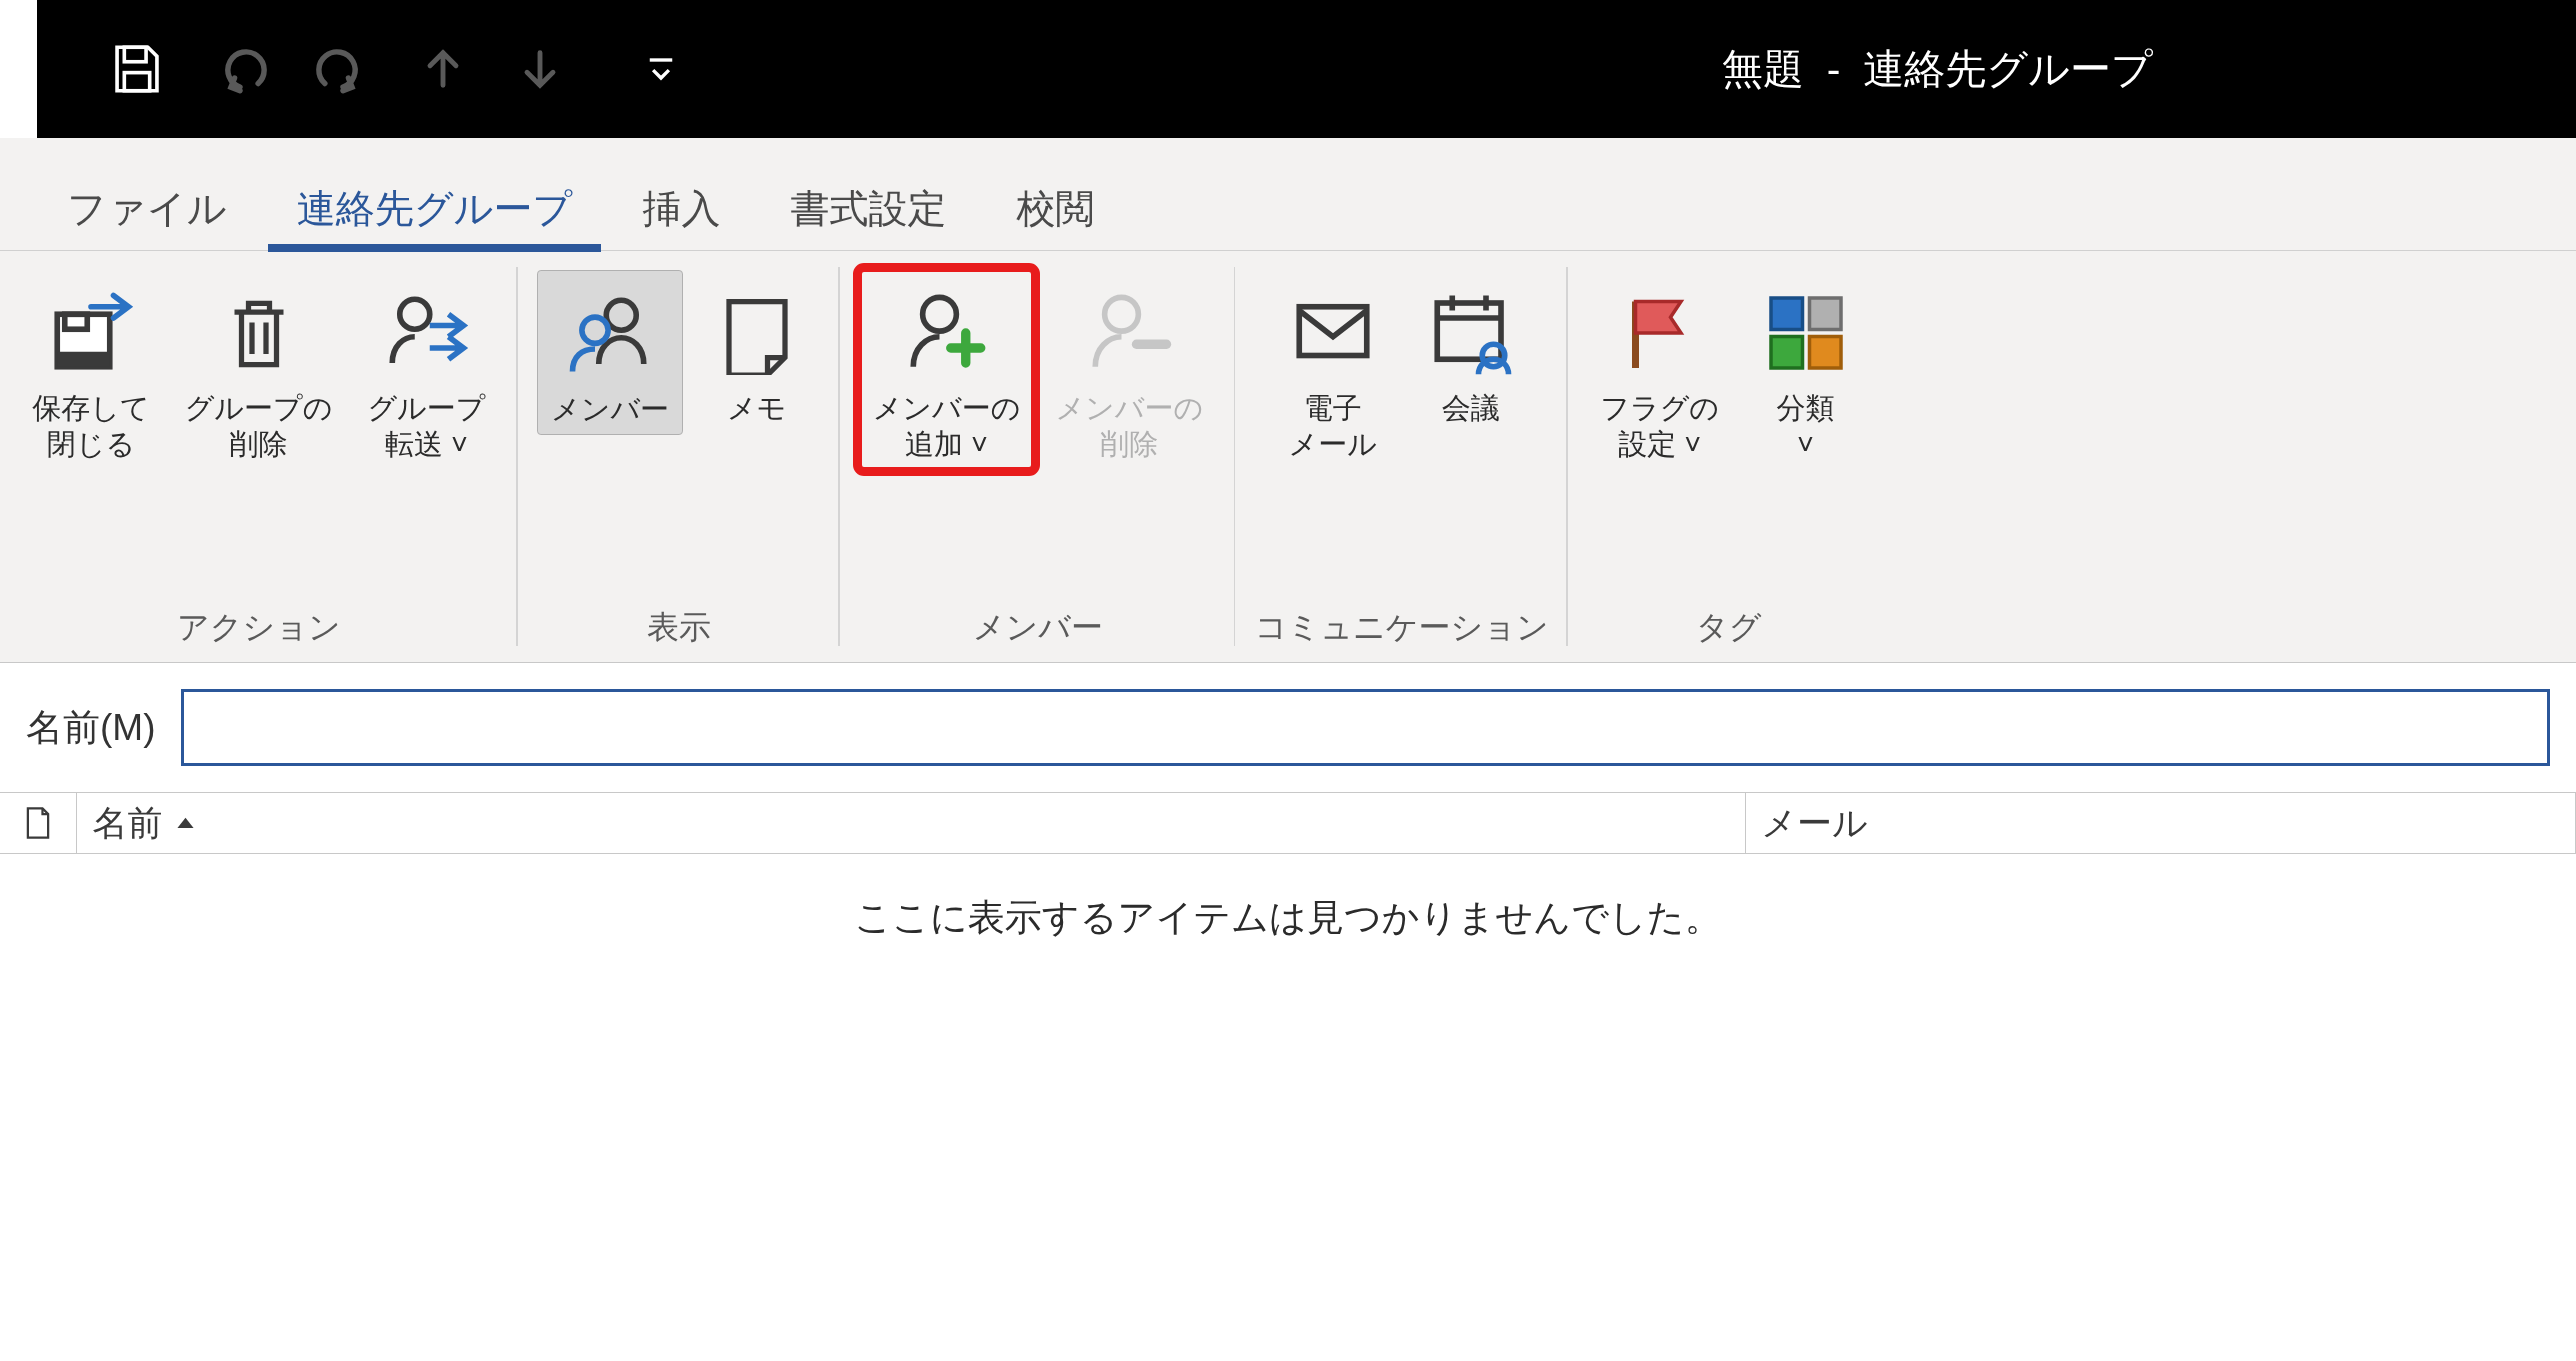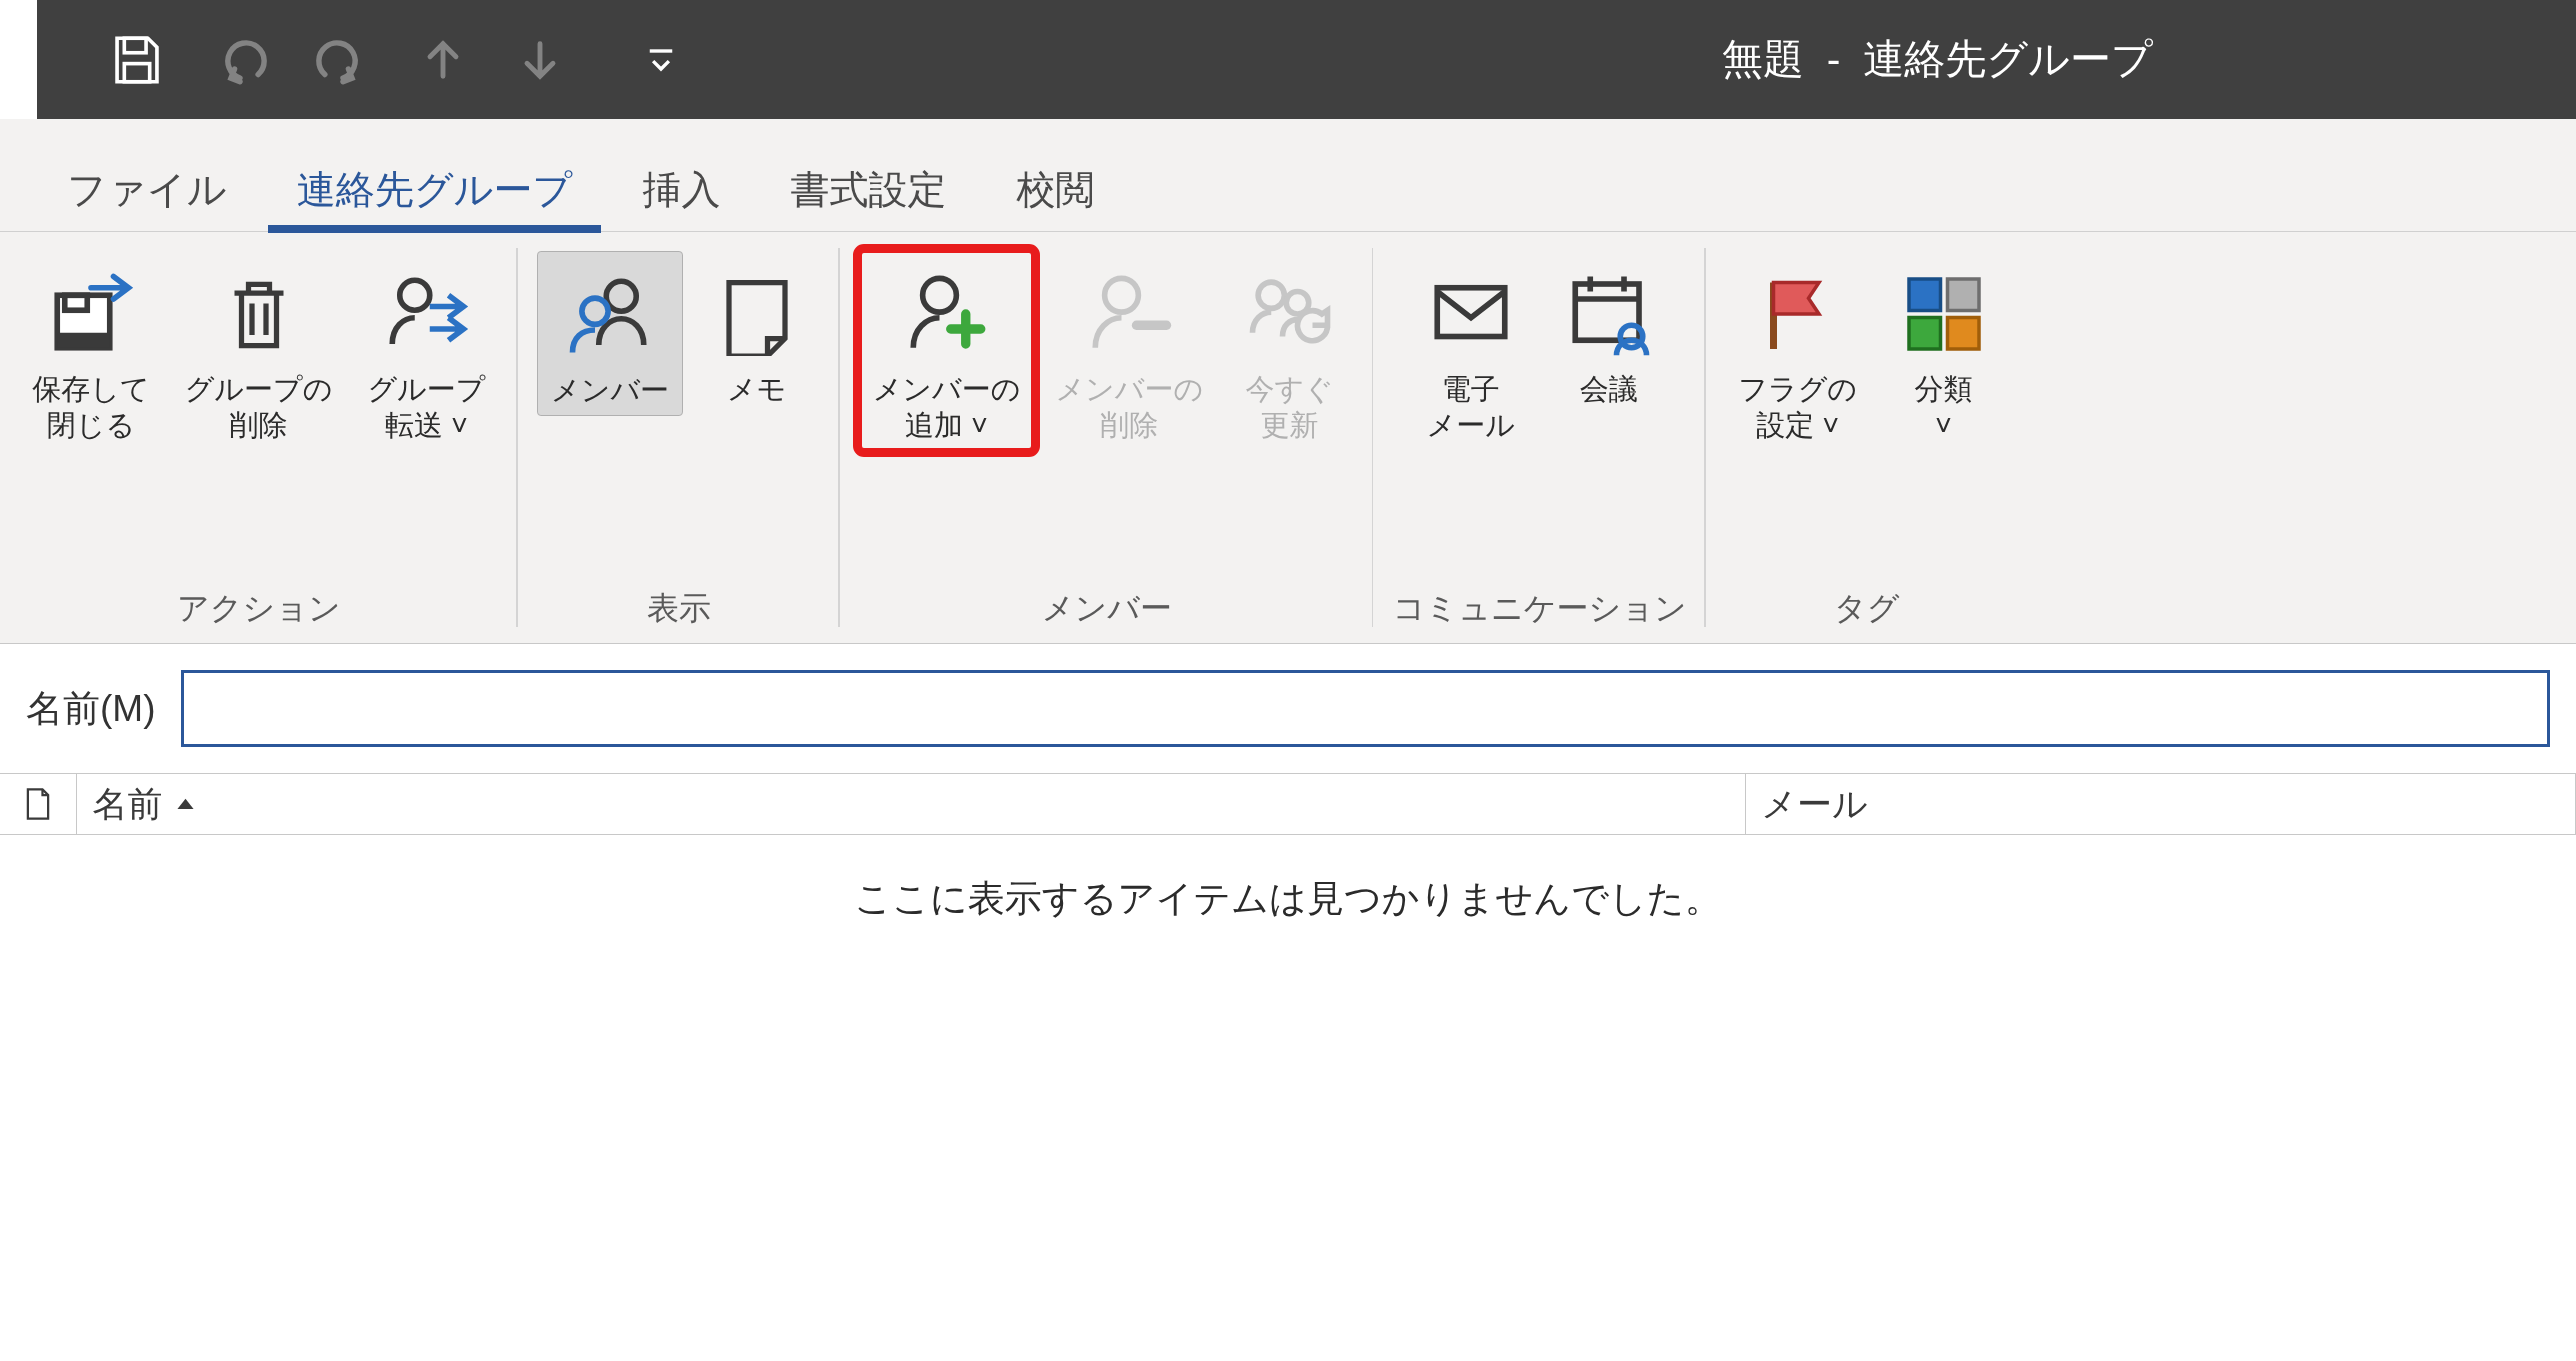--- a/index.html
+++ b/index.html
@@ -13,22 +13,22 @@
   }
   body {
     width: 2576px;
     height: 1361px;
     display: flex;
     flex-direction: column;
   }
 
   
   .titlebar {
-    background: #404040;
-    height: 119px;
+    background: #000000;
+    height: 138px;
     display: flex;
     align-items: center;
     color: #ffffff;
     position: relative;
     margin-left: 37px;
   }
   .qat {
     display: flex;
     align-items: center;
     gap: 45px;
@@ -352,33 +352,20 @@
         <span class="icon-slot">
           <svg width="90" height="90" viewBox="0 0 48 48" fill="none" stroke="#c6c6c6" stroke-width="3">
             <circle cx="20" cy="14" r="9"></circle>
             <path d="M6 42c0-10 7-16 14-16"></path>
             <path d="M28 30h16" stroke-width="5" stroke-linecap="round"></path>
           </svg>
         </span>
         <span class="rbtn-label">メンバーの
 削除</span>
       </div>
-      <div class="rbtn disabled">
-        <span class="icon-slot">
-          <svg width="90" height="90" viewBox="0 0 48 48" fill="none" stroke="#c6c6c6" stroke-width="3">
-            <circle cx="14" cy="14" r="7"></circle>
-              <path d="M4 34c0-7 5-11 10-11"></path>
-            <circle cx="28" cy="18" r="6"></circle>
-              <path d="M20 36c0-6 4-9 8-9"></path>
-            <path d="M44 30a8 8 0 1 1-3-6l3-2v8h-8"></path>
-          </svg>
-        </span>
-        <span class="rbtn-label">今すぐ
-更新</span>
-      </div>
     </div>
     <div class="group-label">メンバー</div>
   </div>
 
   <div class="ribbon-group">
     <div class="group-buttons">
       <div class="rbtn">
         <span class="icon-slot">
           <svg width="90" height="90" viewBox="0 0 48 48" fill="none" stroke="#3a3a3a" stroke-width="3">
             <rect x="6" y="10" width="36" height="26"></rect>

